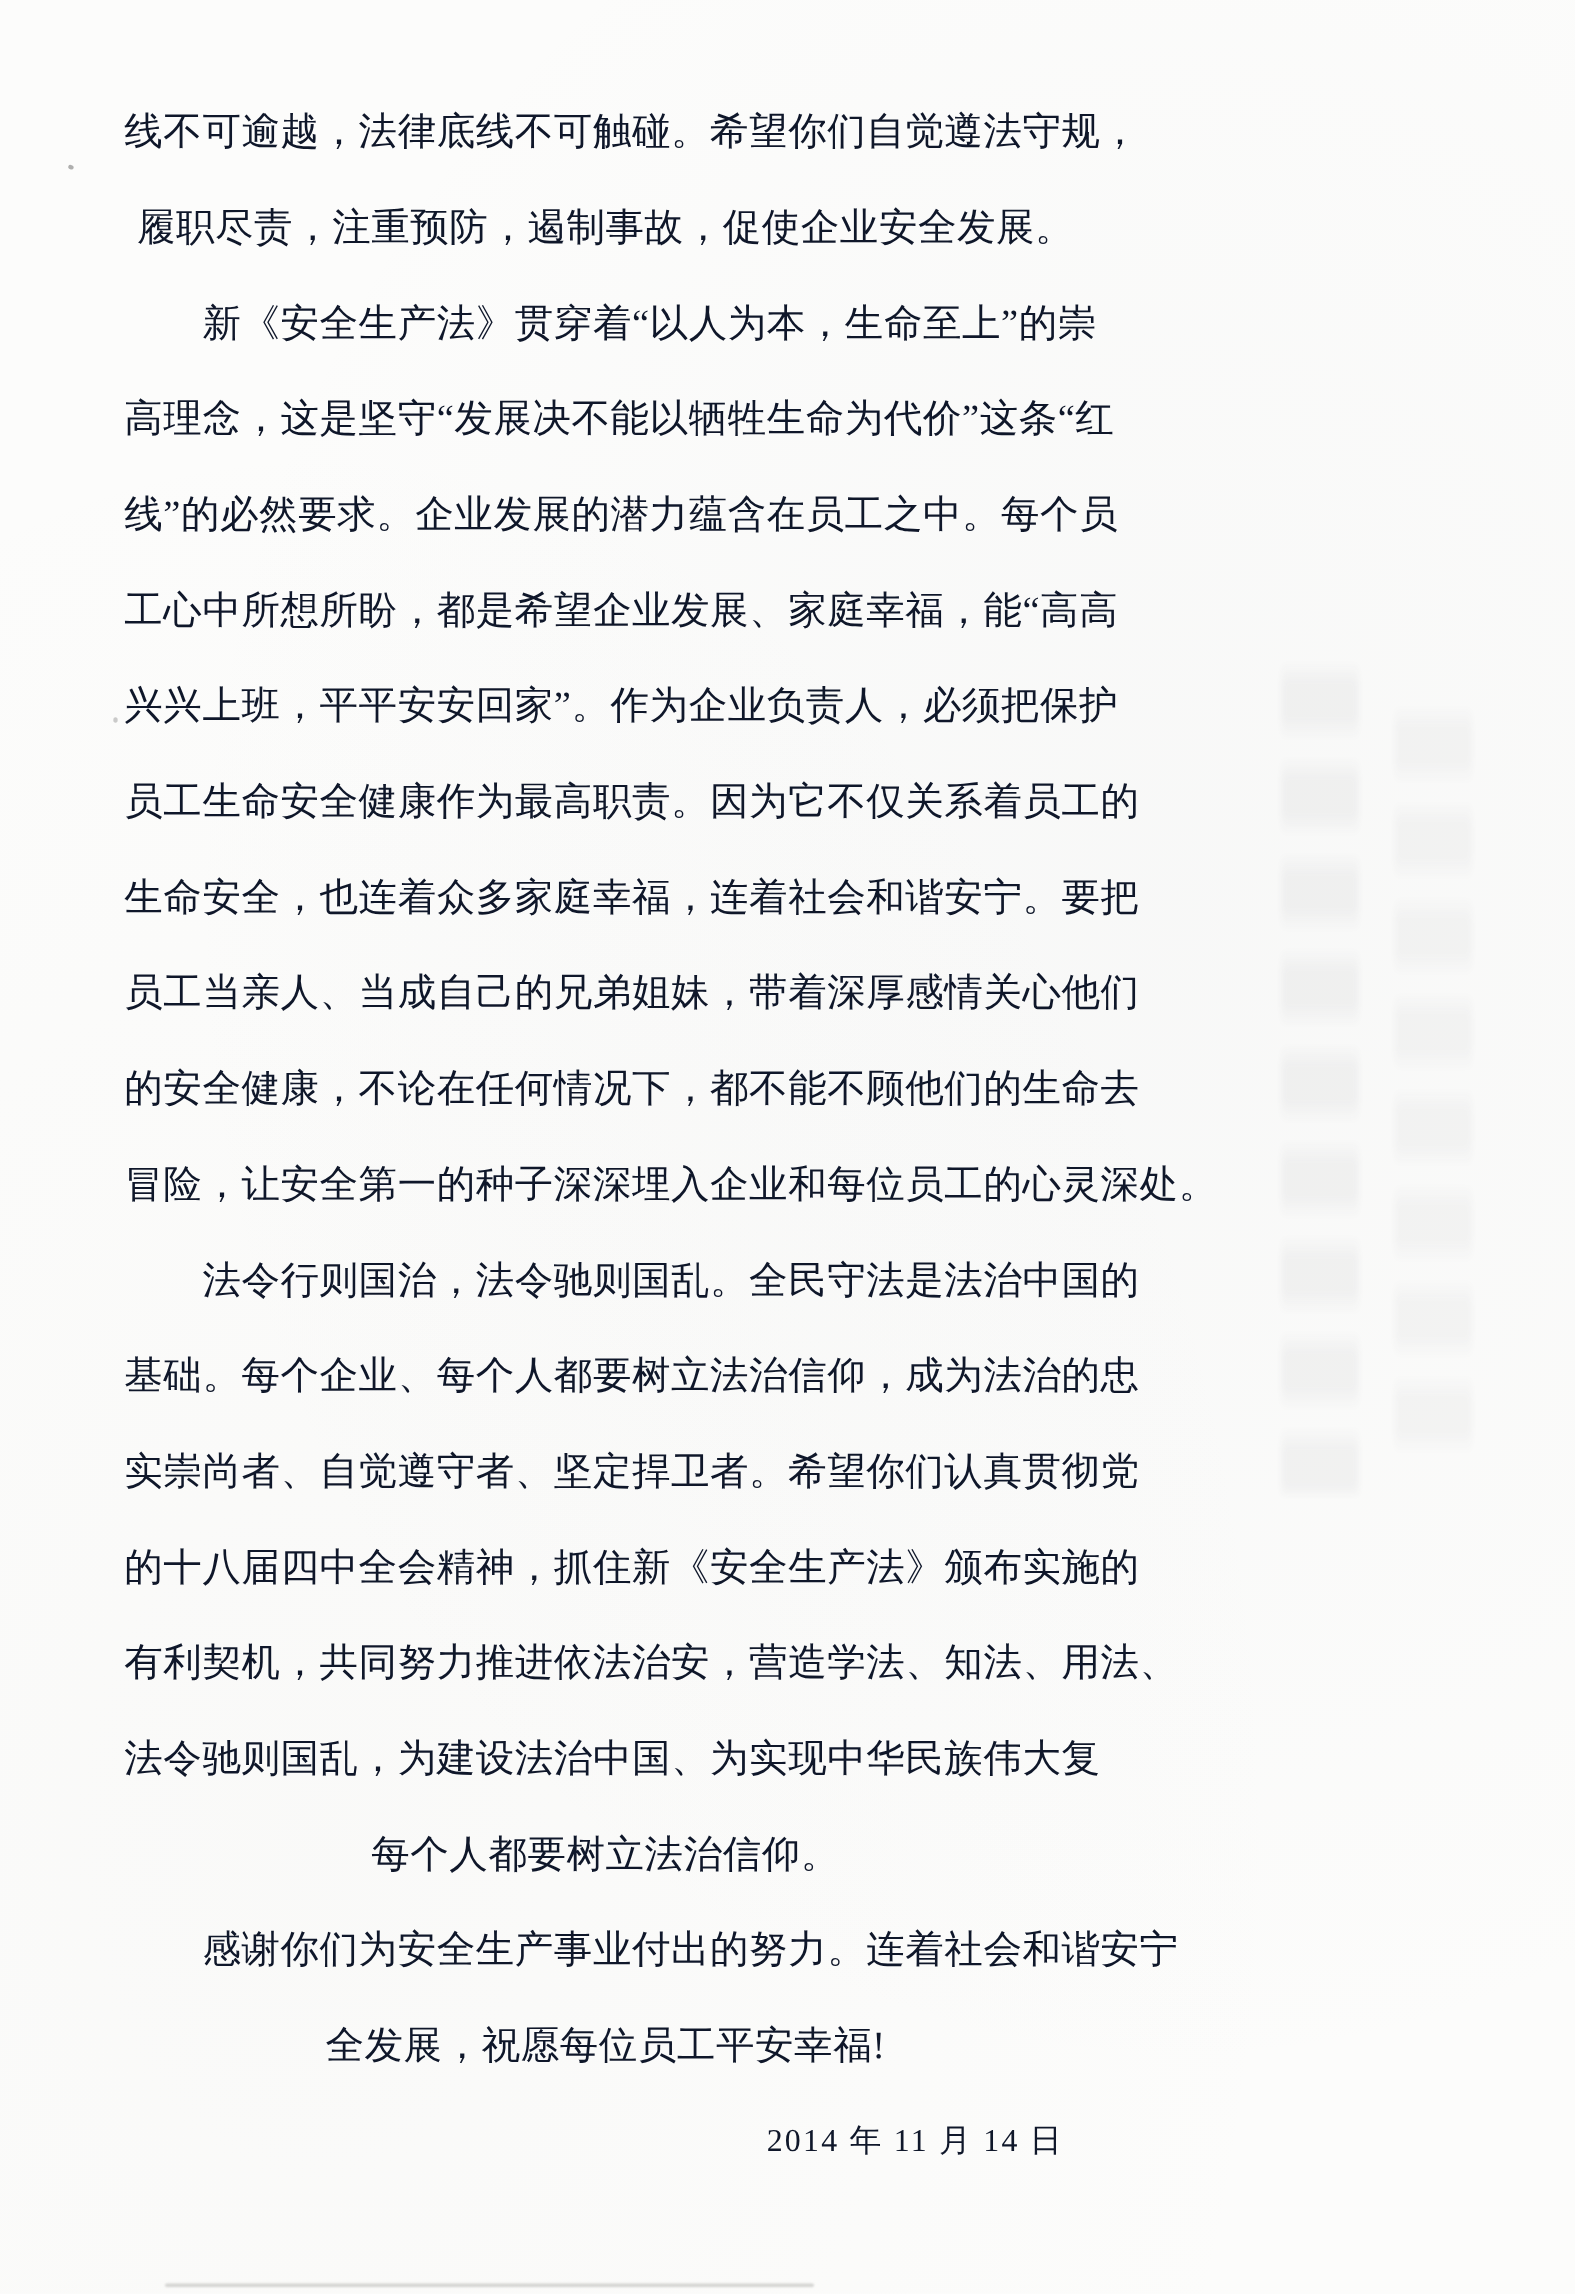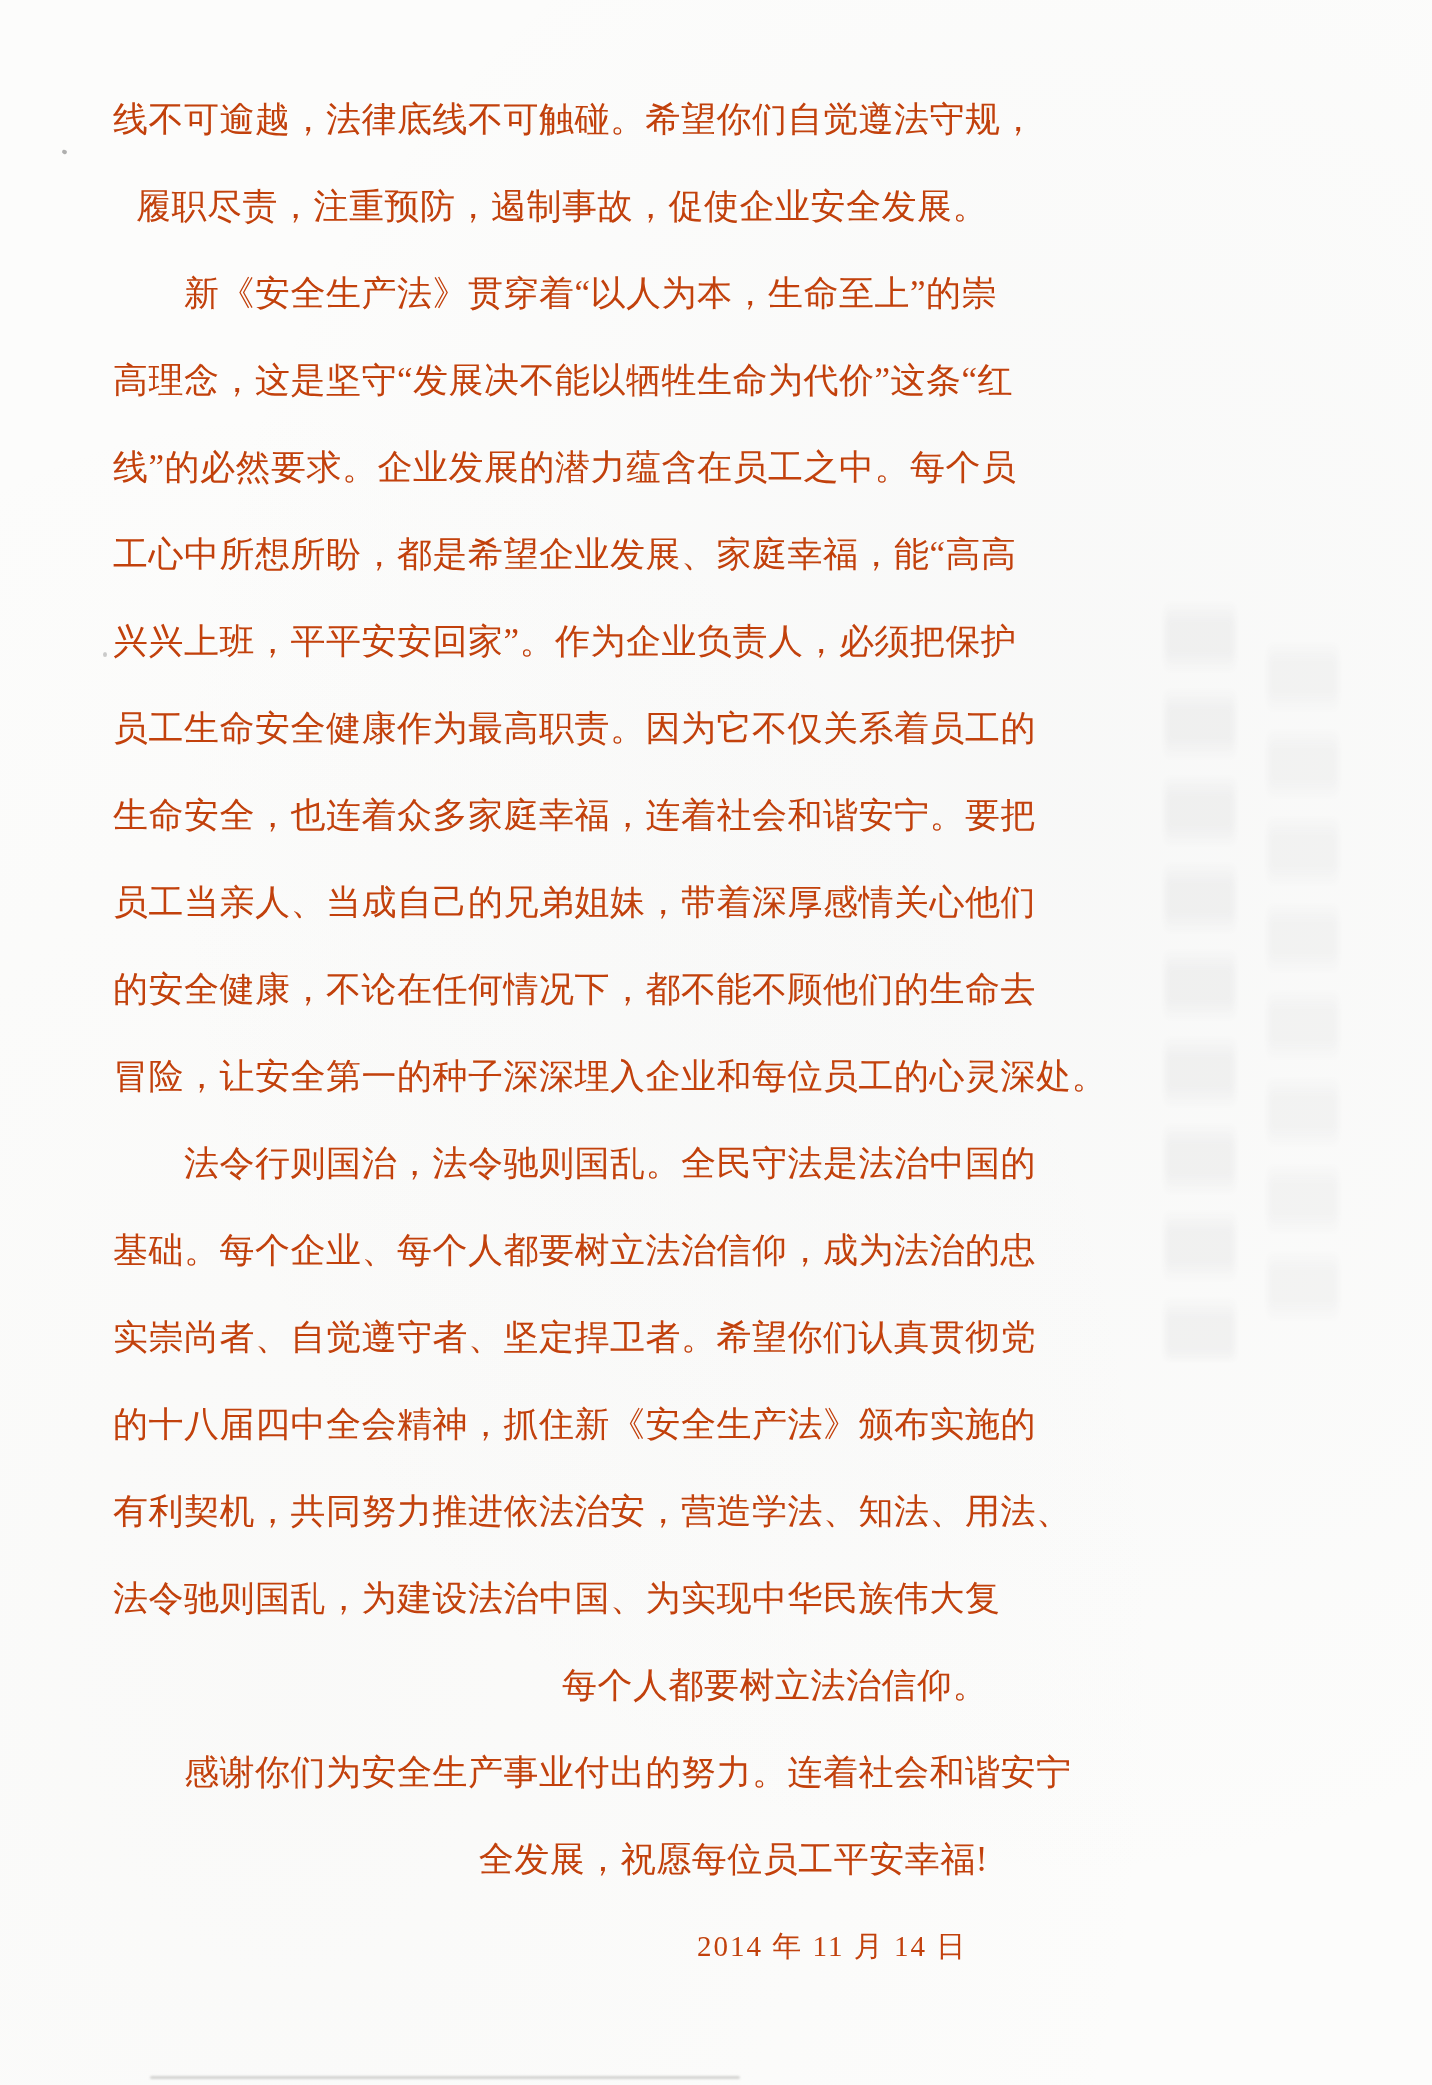--- a/index.html
+++ b/index.html
@@ -19,27 +19,27 @@
   }
   .page {
     position: absolute;
     inset: 0;
   }
   .text-block {
     position: absolute;
     left: 113px;
     top: 76px;
     width: 875px;
-    color: #c2410c;
+    color: #0f172a;
     font-size: 35px;
     line-height: 87px;
   }
   .line {
     white-space: nowrap;
-    text-align: right;
+    text-align: center;
     letter-spacing: 0.5px;
   }
   .line.justify {
     text-align: justify;
     text-align-last: justify;
     text-justify: inter-character;
   }
   .line.indent {
     padding-left: 71px;
   }

